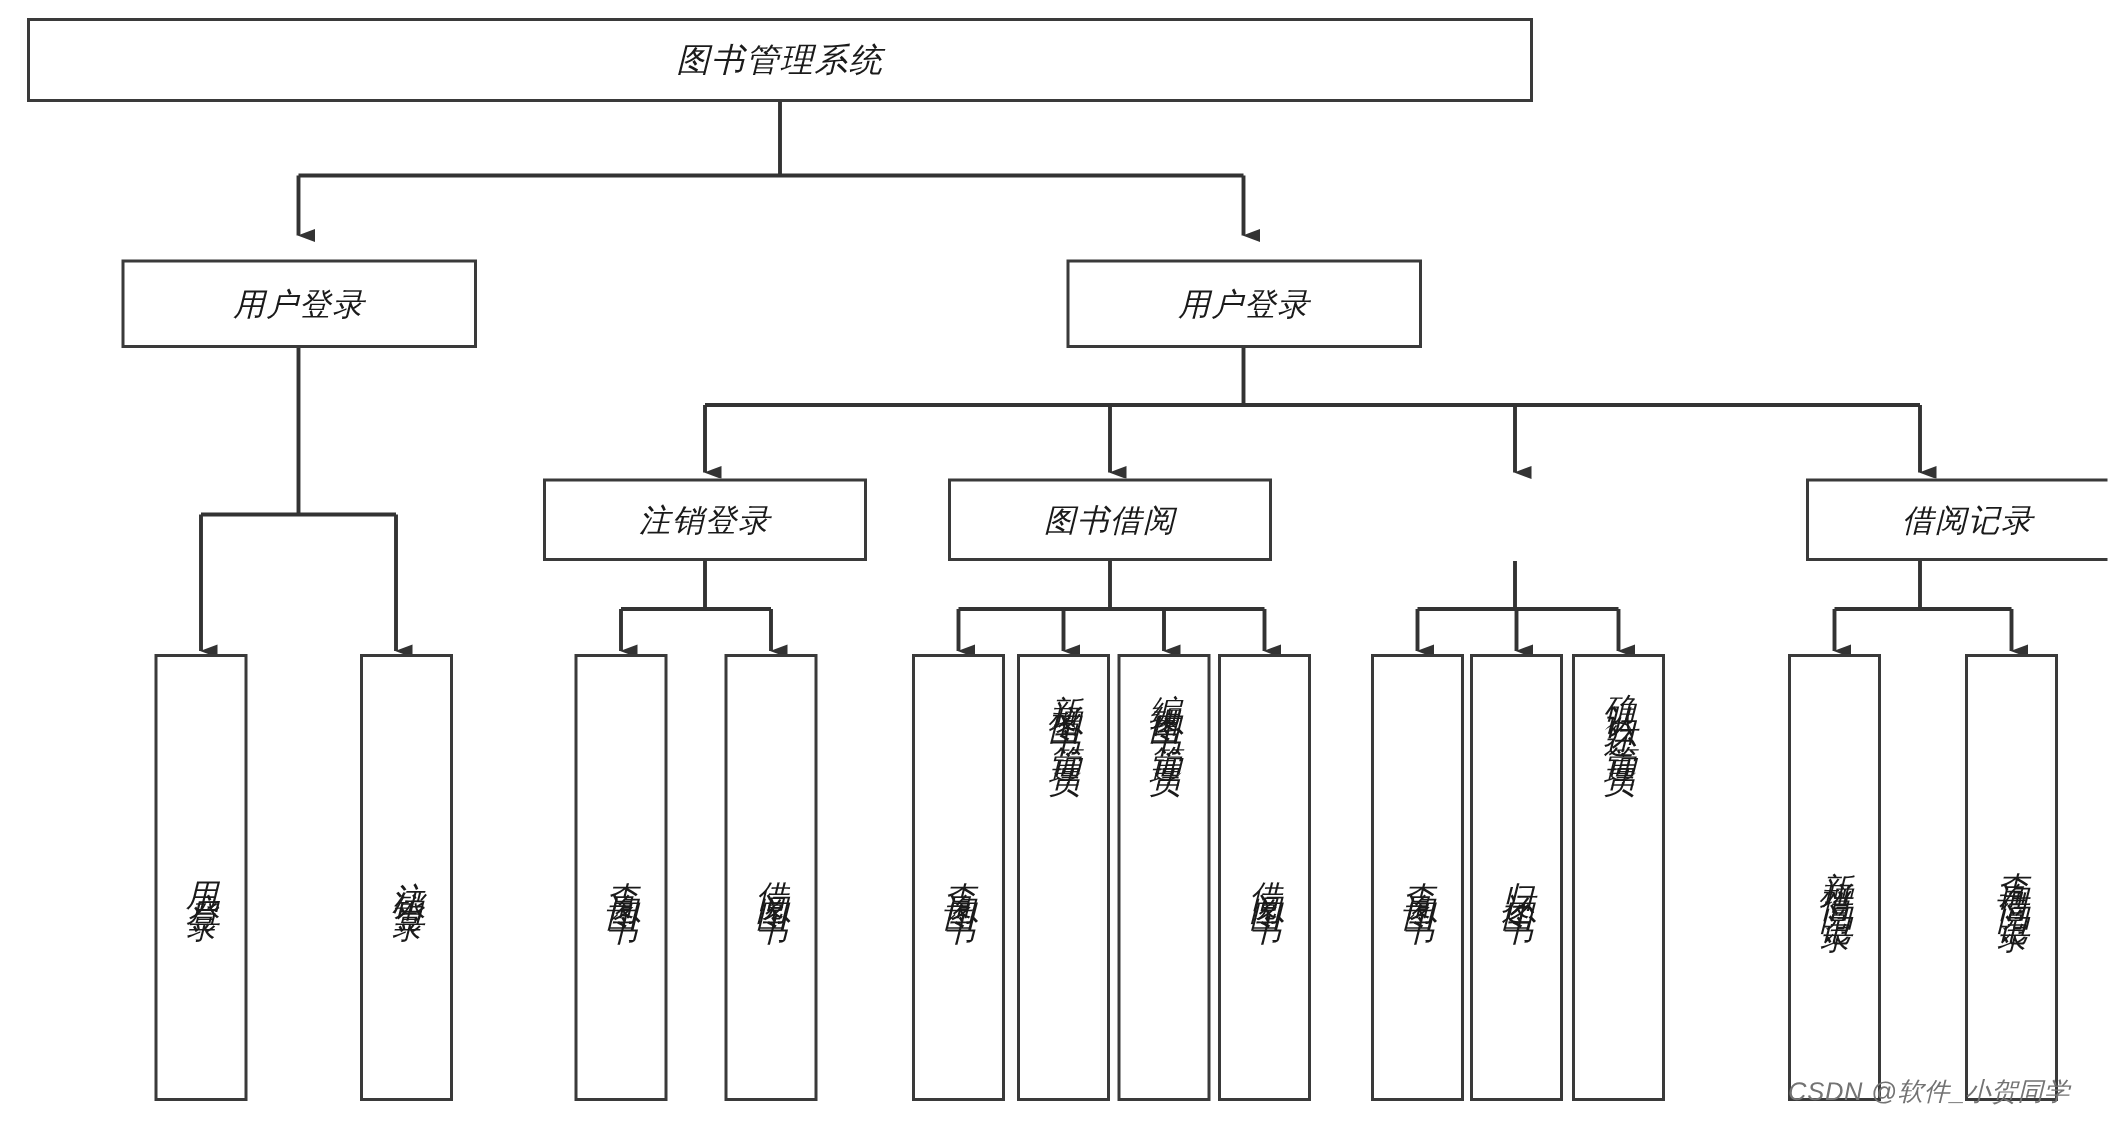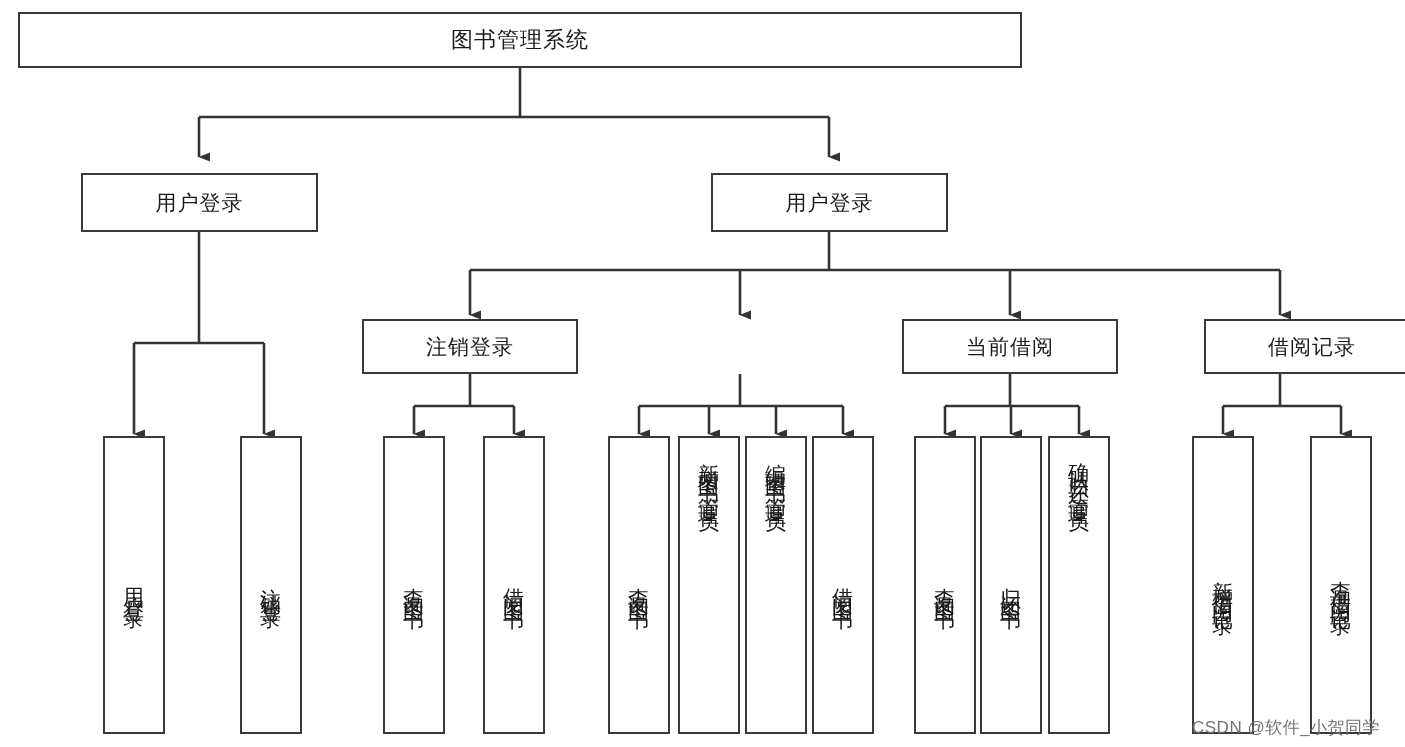--- a/index.html
+++ b/index.html
@@ -1,20 +1,20 @@
 <!DOCTYPE html>
 <html><head>
 <meta charset="utf-8">
 <style>
   html,body{margin:0;padding:0;background:#ffffff;}
   body{
     width:1405px;height:747px;overflow:hidden;
     font-family:"Liberation Sans","DejaVu Sans",sans-serif;
   }
-  #diagram-root{position:relative;width:1405px;height:747px;background:#fff;}
+  #diagram-root{position:relative;width:1405px;height:747px;background:#fff;font-style:italic;}
   svg#wires{position:absolute;left:0;top:0;width:1405px;height:747px;}
   .node{
     position:absolute;box-sizing:border-box;
     border:2.4px solid #3a3a3a;background:#ffffff;
     display:flex;align-items:center;justify-content:center;
     color:#1a1a1a;
   }
   .node.h{ font-size:21px; letter-spacing:1px; }
   .node.root{ font-size:22px; letter-spacing:1px; }
   .node.v{
@@ -92,22 +92,22 @@
   <div class="node h" style="left:81px;top:173px;width:237px;height:59px;">
     <span>用户登录</span>
   </div>
   <div class="node h" style="left:711px;top:173px;width:237px;height:59px;">
     <span>用户登录</span>
   </div>
 
   <div class="node h" style="left:362px;top:319px;width:216px;height:55px;">
     <span>注销登录</span>
   </div>
-  <div class="node h" style="left:902px;top:319px;width:216px;height:55px;">
-    <span>当前借阅</span>
+  <div class="node h" style="left:632px;top:319px;width:216px;height:55px;">
+    <span>图书借阅</span>
   </div>
   <div class="node h" style="left:1204px;top:319px;width:216px;height:55px;">
     <span>借阅记录</span>
   </div>
 
   <div class="node v" style="left:103px;top:436px;width:62px;height:298px;">
     <span>用户登录</span>
   </div>
   <div class="node v" style="left:240px;top:436px;width:62px;height:298px;">
     <span>注销登录</span>

